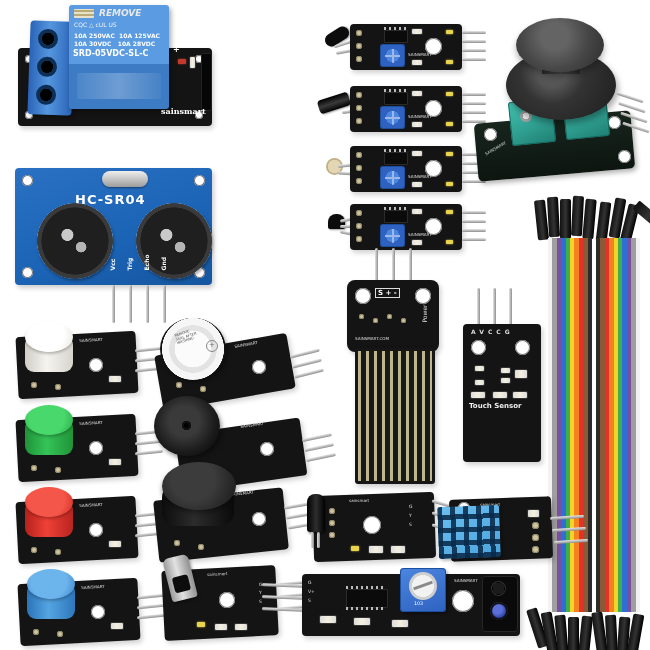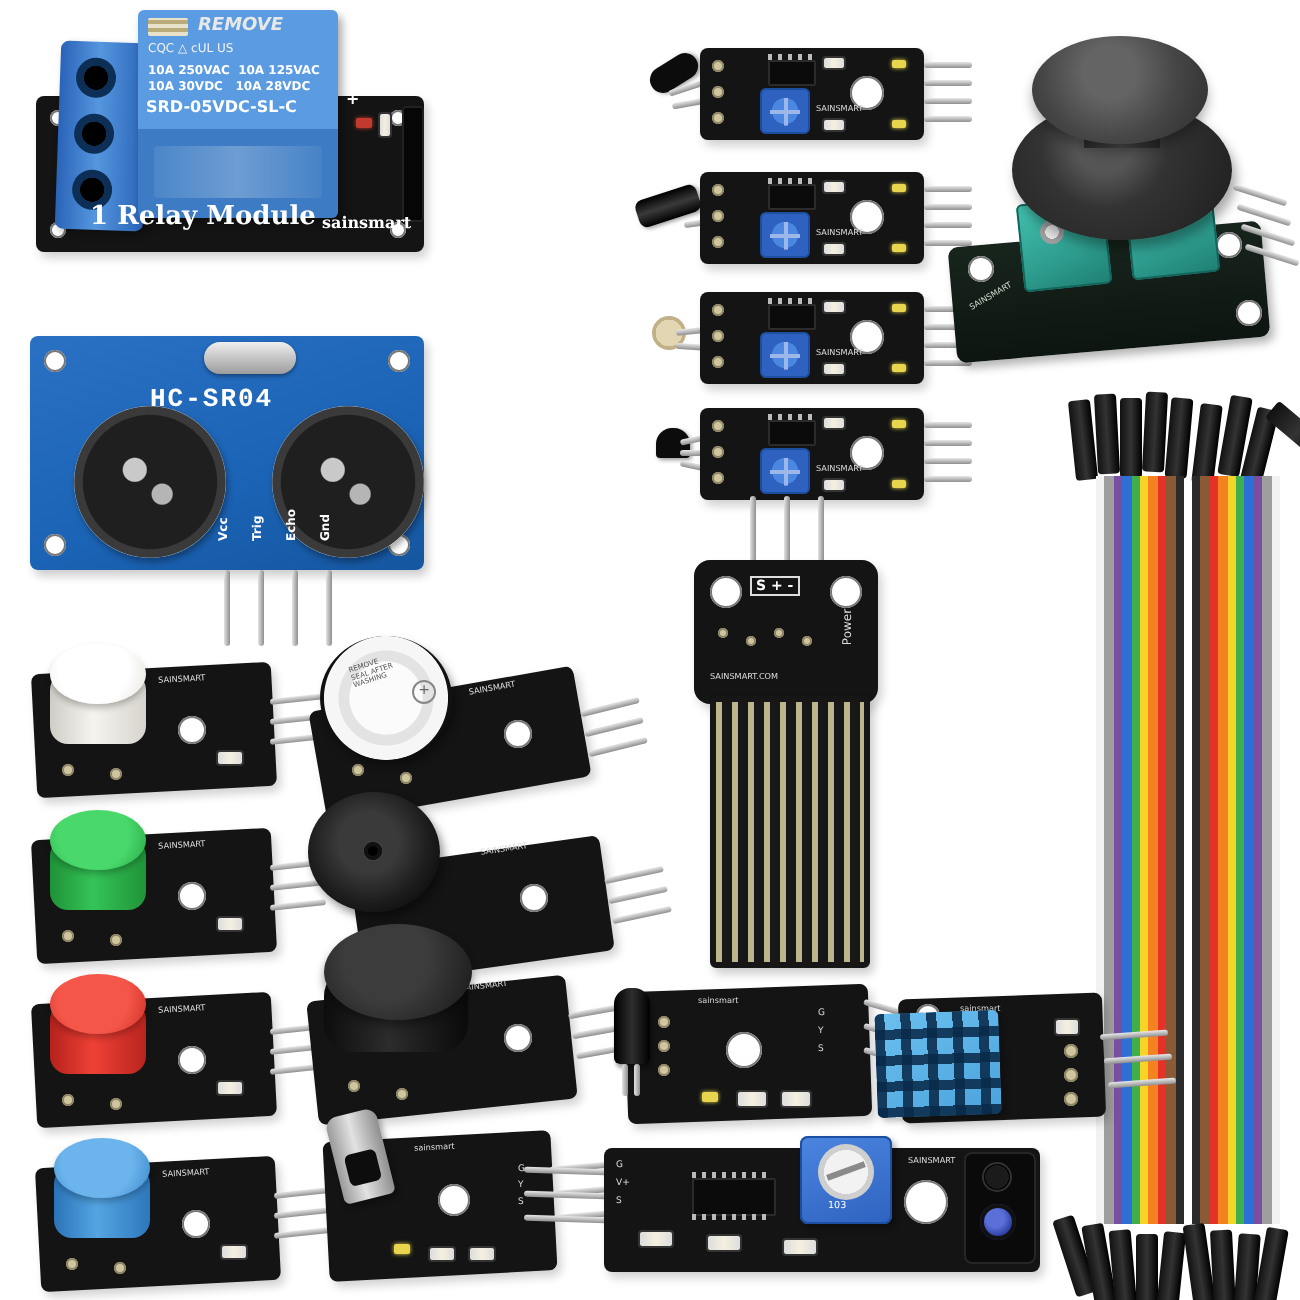--- a/index.html
+++ b/index.html
@@ -75,32 +75,31 @@
       <div class="abs" style="left:5px;top:16px;color:#f2f2f2;font-size:6px;">CQC △  cUL US</div>
       <div class="abs" style="left:5px;top:27px;color:#fff;font-size:6px;font-weight:bold;white-space:pre;">10A 250VAC  10A 125VAC</div>
       <div class="abs" style="left:5px;top:35px;color:#fff;font-size:6px;font-weight:bold;white-space:pre;">10A 30VDC   10A 28VDC</div>
       <div class="abs" style="left:4px;top:44px;color:#fff;font-size:8px;font-weight:bold;">SRD-05VDC-SL-C</div>
       <div class="abs" style="left:8px;top:68px;width:84px;height:26px;background:linear-gradient(90deg,rgba(255,255,255,.08),rgba(255,255,255,.25) 50%,rgba(255,255,255,.05));border-radius:2px;"></div>
     </div>
     <div class="abs" style="left:158px;top:40px;color:#fff;font-size:8px;font-weight:bold;">+</div>
     <div class="ledred" style="left:163px;top:54px;width:8px;height:5px;"></div>
     <div class="res" style="left:175px;top:52px;width:5px;height:11px;"></div>
     <div class="abs" style="left:186px;top:48px;width:11px;height:58px;background:#060606;border-radius:2px;box-shadow:inset 0 0 0 1px #222;"></div>
-    <div class="abs serifb" style="left:30px;top:96px;color:#fff;font-size:13px;white-space:nowrap;">1 Relay Module</div>
     <div class="abs serifb" style="left:146px;top:101px;color:#fff;font-size:8px;">sainsmart</div>
   </div>
 
   <div class="abs" style="left:15px;top:168px;width:205px;height:158px;">
     <div class="bluepcb" style="left:0;top:0;width:197px;height:117px;"></div>
     <div class="hole" style="left:7px;top:7px;width:11px;height:11px;"></div>
     <div class="hole" style="left:179px;top:7px;width:11px;height:11px;"></div>
     <div class="hole" style="left:7px;top:99px;width:11px;height:11px;"></div>
     <div class="hole" style="left:179px;top:99px;width:11px;height:11px;"></div>
     <div class="abs" style="left:87px;top:3px;width:46px;height:16px;border-radius:8px;background:linear-gradient(180deg,#efefef,#9c9c9c);box-shadow:0 1px 2px rgba(0,0,0,.4);"></div>
-    <div class="abs" style="left:60px;top:24px;width:90px;color:#fff;font-size:13px;font-weight:bold;letter-spacing:1px;font-family:Liberation Mono, monospace;">HC-SR04</div>
+    <div class="abs" style="left:60px;top:24px;width:90px;color:#fff;font-size:13px;font-weight:bold;letter-spacing:1px;">HC-SR04</div>
     <div class="transducer" style="left:22px;top:35px;width:76px;height:76px;"></div>
     <div class="transducer" style="left:121px;top:35px;width:76px;height:76px;"></div>
     <div class="vlabel" style="left:80px;top:82px;">Vcc</div>
     <div class="vlabel" style="left:97px;top:82px;">Trig</div>
     <div class="vlabel" style="left:114px;top:82px;">Echo</div>
     <div class="vlabel" style="left:131px;top:82px;">Gnd</div>
     <div class="pinv" style="left:97px;top:117px;height:38px;"></div>
     <div class="pinv" style="left:114px;top:117px;height:38px;"></div>
     <div class="pinv" style="left:131px;top:117px;height:38px;"></div>
     <div class="pinv" style="left:148px;top:117px;height:38px;"></div>
@@ -275,20 +274,38 @@
     <div class="abs" style="left:30px;top:40px;border:1px solid #ddd;color:#fff;font-size:7px;font-weight:bold;padding:0 2px;"><span>S</span> <span>+</span> <span>-</span></div>
     <div class="abs" style="left:70px;top:62px;color:#ddd;font-size:6px;transform:rotate(-90deg);">Power</div>
     <div class="pad" style="left:14px;top:66px;width:5px;height:5px;"></div>
     <div class="pad" style="left:28px;top:70px;width:5px;height:5px;"></div>
     <div class="pad" style="left:42px;top:66px;width:5px;height:5px;"></div>
     <div class="pad" style="left:56px;top:70px;width:5px;height:5px;"></div>
     <div class="abs micro" style="left:10px;top:88px;color:#ddd;">SAINSMART.COM</div>
     <div class="waterstripes" style="left:10px;top:100px;width:74px;height:130px;"></div>
   </div>
 
+  <div class="abs" style="left:455px;top:288px;width:92px;height:175px;">
+    <div class="pinv" style="left:22px;top:0;height:42px;"></div>
+    <div class="pinv" style="left:38px;top:0;height:42px;"></div>
+    <div class="pinv" style="left:54px;top:0;height:42px;"></div>
+    <div class="pcb" style="left:8px;top:36px;width:78px;height:138px;"></div>
+    <div class="abs" style="left:16px;top:40px;color:#ddd;font-size:6px;font-weight:bold;letter-spacing:4px;"><span>A</span><span>VCC</span><span>G</span></div>
+    <div class="hole" style="left:16px;top:52px;width:15px;height:15px;"></div>
+    <div class="hole" style="left:60px;top:52px;width:15px;height:15px;"></div>
+    <div class="res" style="left:20px;top:78px;width:9px;height:5px;"></div>
+    <div class="res" style="left:20px;top:92px;width:9px;height:5px;"></div>
+    <div class="res" style="left:46px;top:80px;width:9px;height:5px;"></div>
+    <div class="res" style="left:46px;top:90px;width:9px;height:5px;"></div>
+    <div class="res" style="left:60px;top:82px;width:12px;height:8px;"></div>
+    <div class="res" style="left:16px;top:104px;width:14px;height:6px;"></div>
+    <div class="res" style="left:38px;top:104px;width:14px;height:6px;"></div>
+    <div class="res" style="left:58px;top:104px;width:14px;height:6px;"></div>
+    <div class="abs" style="left:14px;top:114px;color:#eee;font-size:7px;font-weight:bold;">Touch Sensor</div>
+  </div>
 
   <div class="abs" style="left:15px;top:320px;width:152px;height:82px;">
     <div class="pcb" style="left:2px;top:14px;width:120px;height:62px;transform:rotate(-3deg);"></div>
     <div class="abs micro" style="left:64px;top:18px;color:#ddd;transform:rotate(-3deg) scale(.68);">SAINSMART</div>
     <div class="hole" style="left:74px;top:38px;width:14px;height:14px;"></div>
     <div class="pad" style="left:16px;top:62px;"></div>
     <div class="pad" style="left:40px;top:64px;"></div>
     <div class="res" style="left:94px;top:56px;width:12px;height:6px;"></div>
     <div class="cap-body" style="left:10px;top:16px;width:48px;height:36px;background:linear-gradient(90deg,#cfcdc6,#f6f4ef 45%,#d6d4cd);"></div>
     <div class="cap-top" style="left:10px;top:2px;width:48px;height:30px;background:radial-gradient(circle at 45% 40%,#ffffff 0 55%,#e4e2db 100%);box-shadow:0 2px 3px rgba(0,0,0,.25);"></div>

